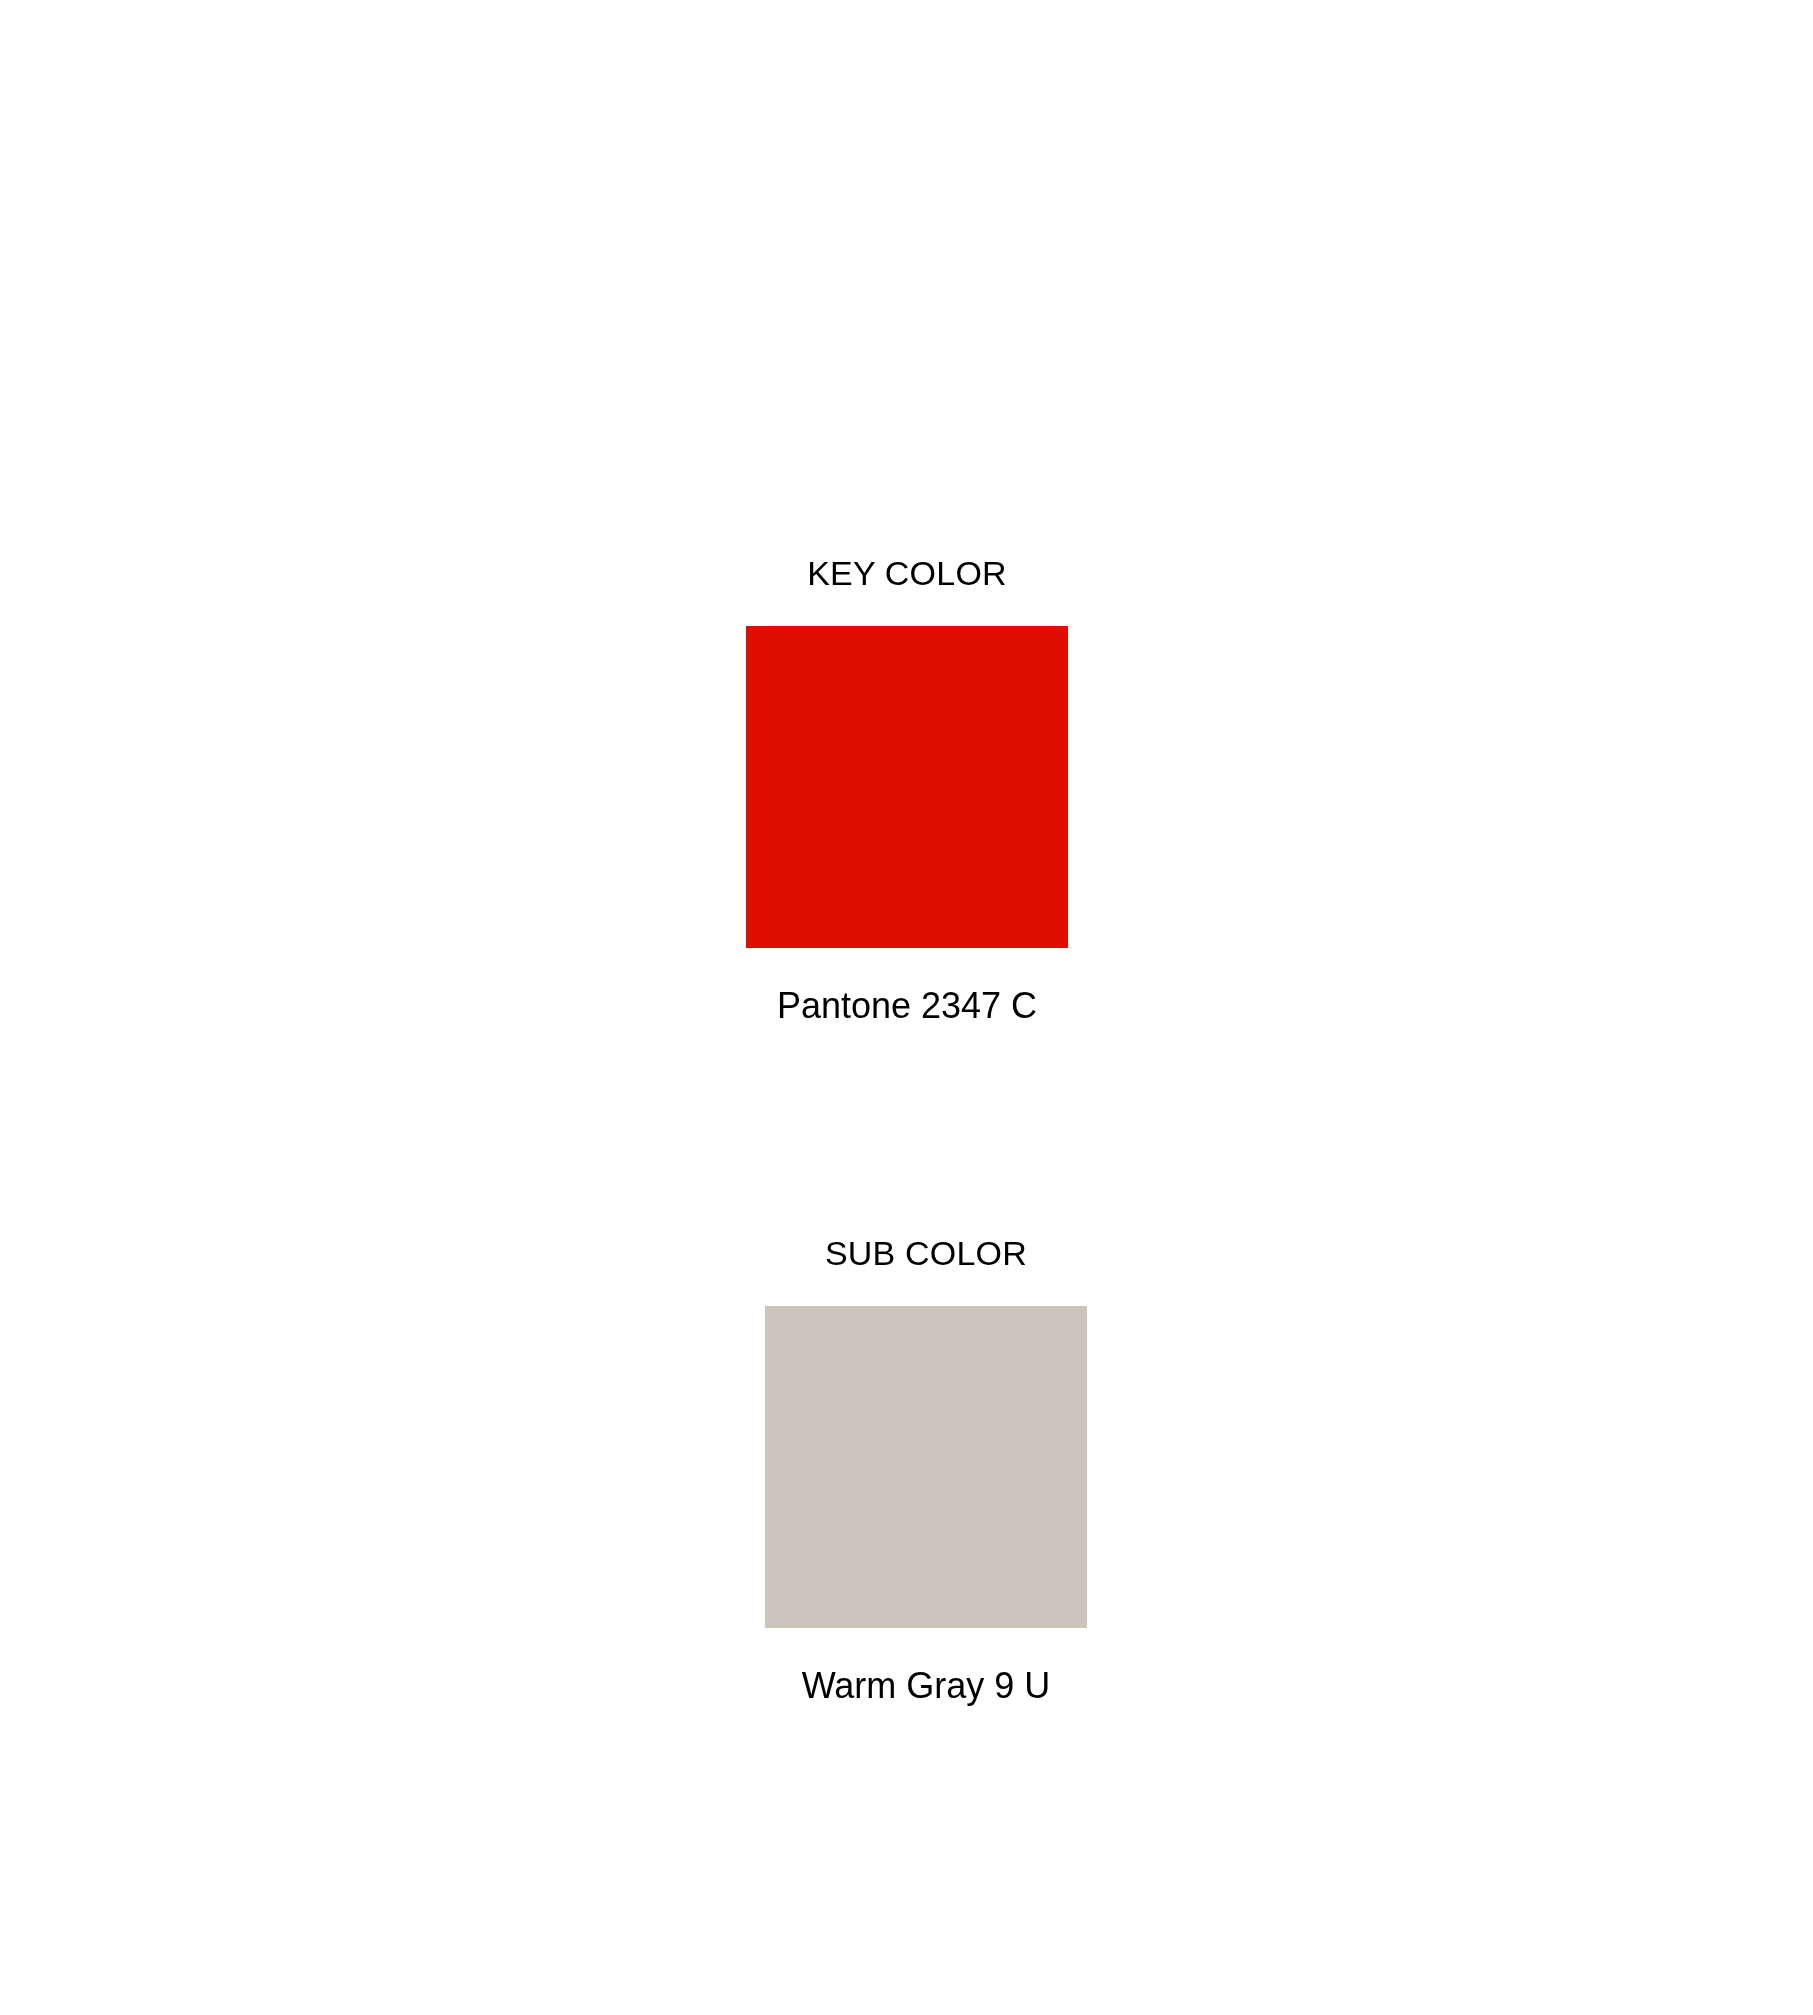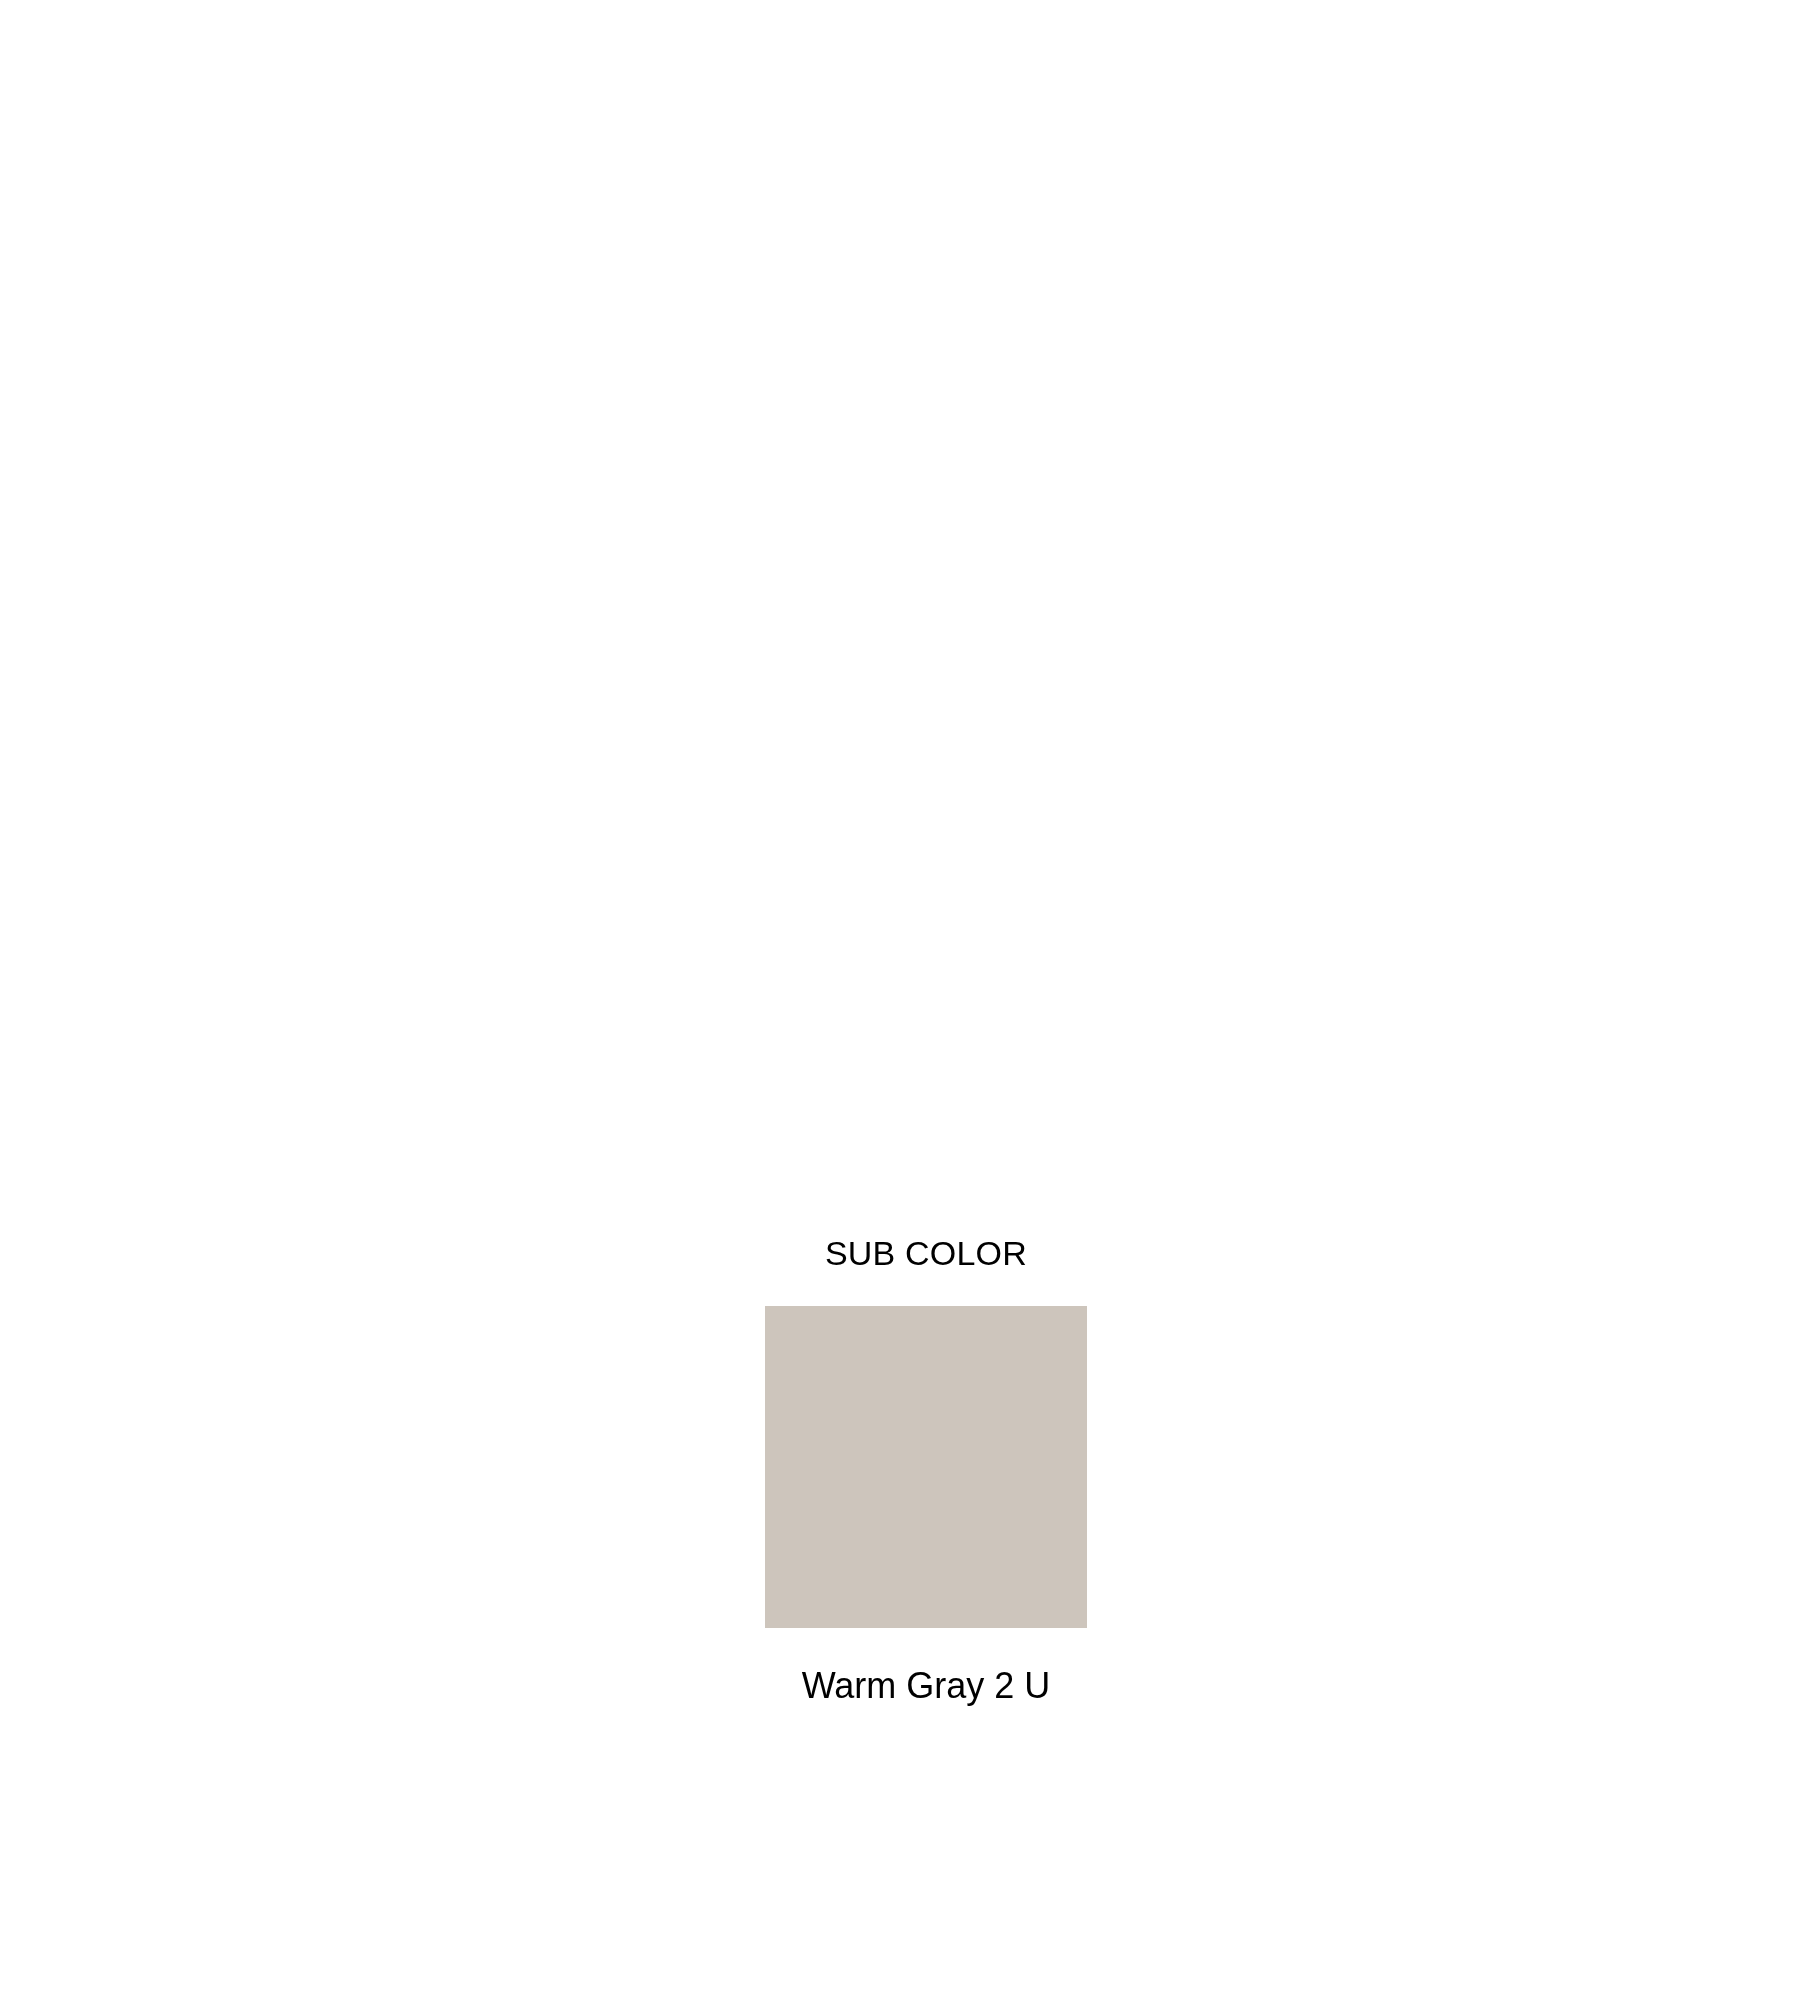--- a/index.html
+++ b/index.html
@@ -66,24 +66,32 @@
     padding: 0;
     margin-top: 40px;
     white-space: nowrap;
   }
 </style>
 </head>
 <body style="background: rgb(255, 255, 255);">
 
 <div id="brand-color-sheet">
 
+  <section class="color-group" id="color-group-key">
+
+    <h2 class="group-heading">KEY COLOR</h2>
+
+    <div class="swatch" id="swatch-key" style="background: rgb(222, 15, 0);"></div>
+
+    <p class="swatch-caption">Pantone 2347 C</p>
+  </section>
 
   <section class="color-group" id="color-group-sub">
 
     <h2 class="group-heading">SUB COLOR</h2>
 
     <div class="swatch" id="swatch-sub" style="background: rgb(205, 197, 188);"></div>
 
-    <p class="swatch-caption">Warm Gray 2 U</p>
+    <p class="swatch-caption">Warm Gray 9 U</p>
   </section>
 
 </div>
 
 
 </body></html>

